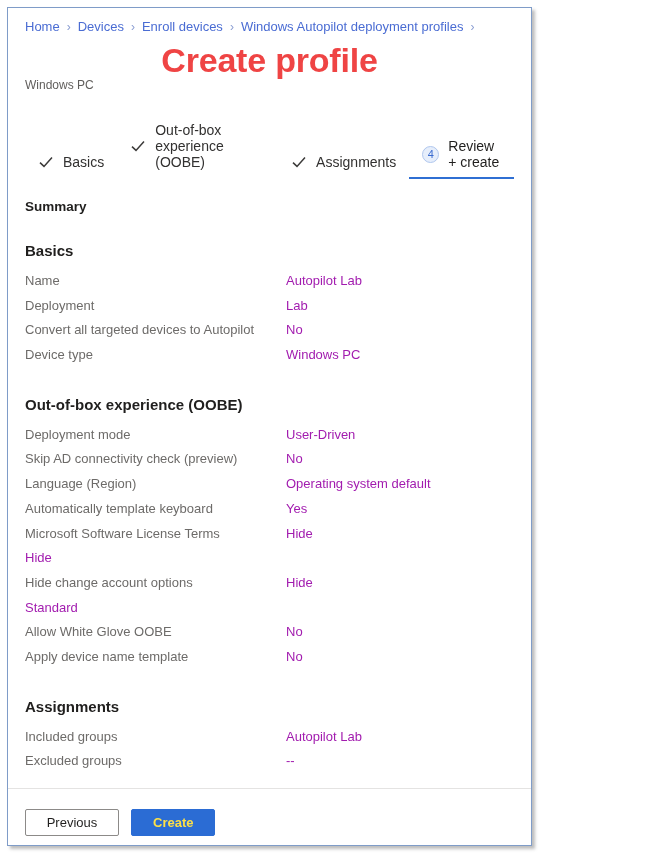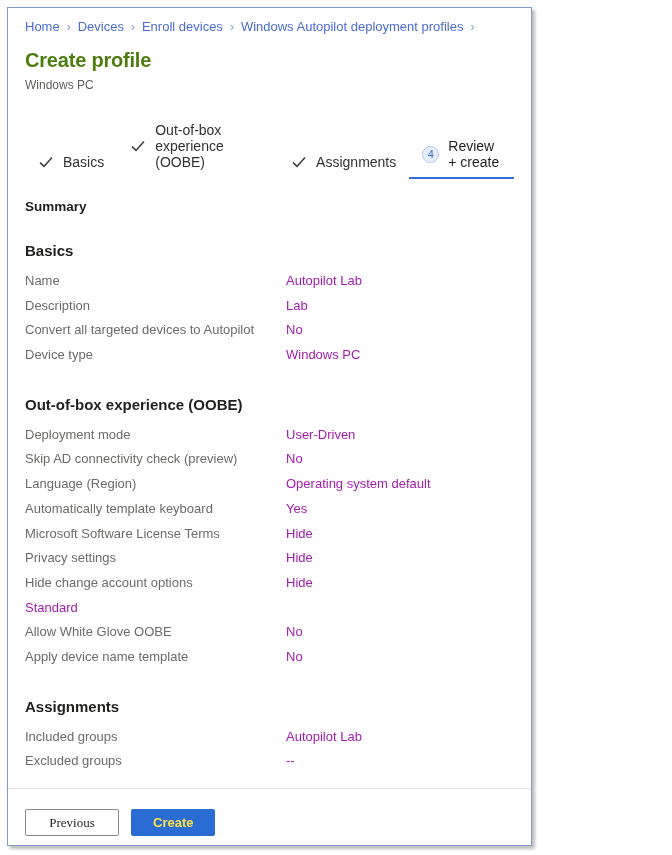--- a/index.html
+++ b/index.html
@@ -31,25 +31,26 @@
     cursor: pointer;
   }
   .breadcrumb .sep {
     color: #8b9ed2;
     margin: 0 7px;
     font-size: 12px;
   }
   
   .page-title {
     margin-top: 9px;
-    font-size: 20px;
+    font-size: 34px;
     line-height: 33px;
     font-weight: 600;
-    color: #4d7c0f;
+    color: #ef4444;
     letter-spacing: -0.2px;
+    text-align: center;
   }
   .page-subtitle {
     font-size: 12px;
     line-height: 16px;
     color: #605e5c;
   }
   
   .tabs {
     margin-top: 29px;
     display: flex;
@@ -121,21 +122,21 @@
     padding-top: 20px;
     display: flex;
     align-items: center;
   }
   .btn-previous {
     min-width: 94px;
     height: 27px;
     background: #ffffff;
     border: 1px solid #8c8a88;
     border-radius: 2px;
-    font-family: Liberation Serif, serif;
+    font-family: Liberation Sans, sans-serif;
     font-size: 13px;
     color: #201f1e;
     cursor: pointer;
   }
   .btn-create {
     margin-left: 12px;
     height: 27px;
     padding: 0 21px;
     background: #2b6cd4;
     border: 1px solid #2b6cd4;
@@ -195,21 +196,21 @@
   <section>
     <h2 class="section-heading">Basics</h2>
     <div class="rows">
 
         <div class="row">
           <div class="row-label">Name</div>
           <div class="row-value">Autopilot Lab</div>
         </div>
 
         <div class="row">
-          <div class="row-label">Description</div>
+          <div class="row-label">Deployment</div>
           <div class="row-value">Lab</div>
         </div>
 
         <div class="row">
           <div class="row-label">Convert all targeted devices to Autopilot</div>
           <div class="row-value">No</div>
         </div>
 
         <div class="row">
           <div class="row-label">Device type</div>
@@ -242,21 +243,20 @@
           <div class="row-label">Automatically template keyboard</div>
           <div class="row-value">Yes</div>
         </div>
 
         <div class="row">
           <div class="row-label">Microsoft Software License Terms</div>
           <div class="row-value">Hide</div>
         </div>
 
         <div class="row">
-          <div class="row-label">Privacy settings</div>
           <div class="row-value">Hide</div>
         </div>
 
         <div class="row">
           <div class="row-label">Hide change account options</div>
           <div class="row-value">Hide</div>
         </div>
 
         <div class="row">
           <div class="row-value">Standard</div>

